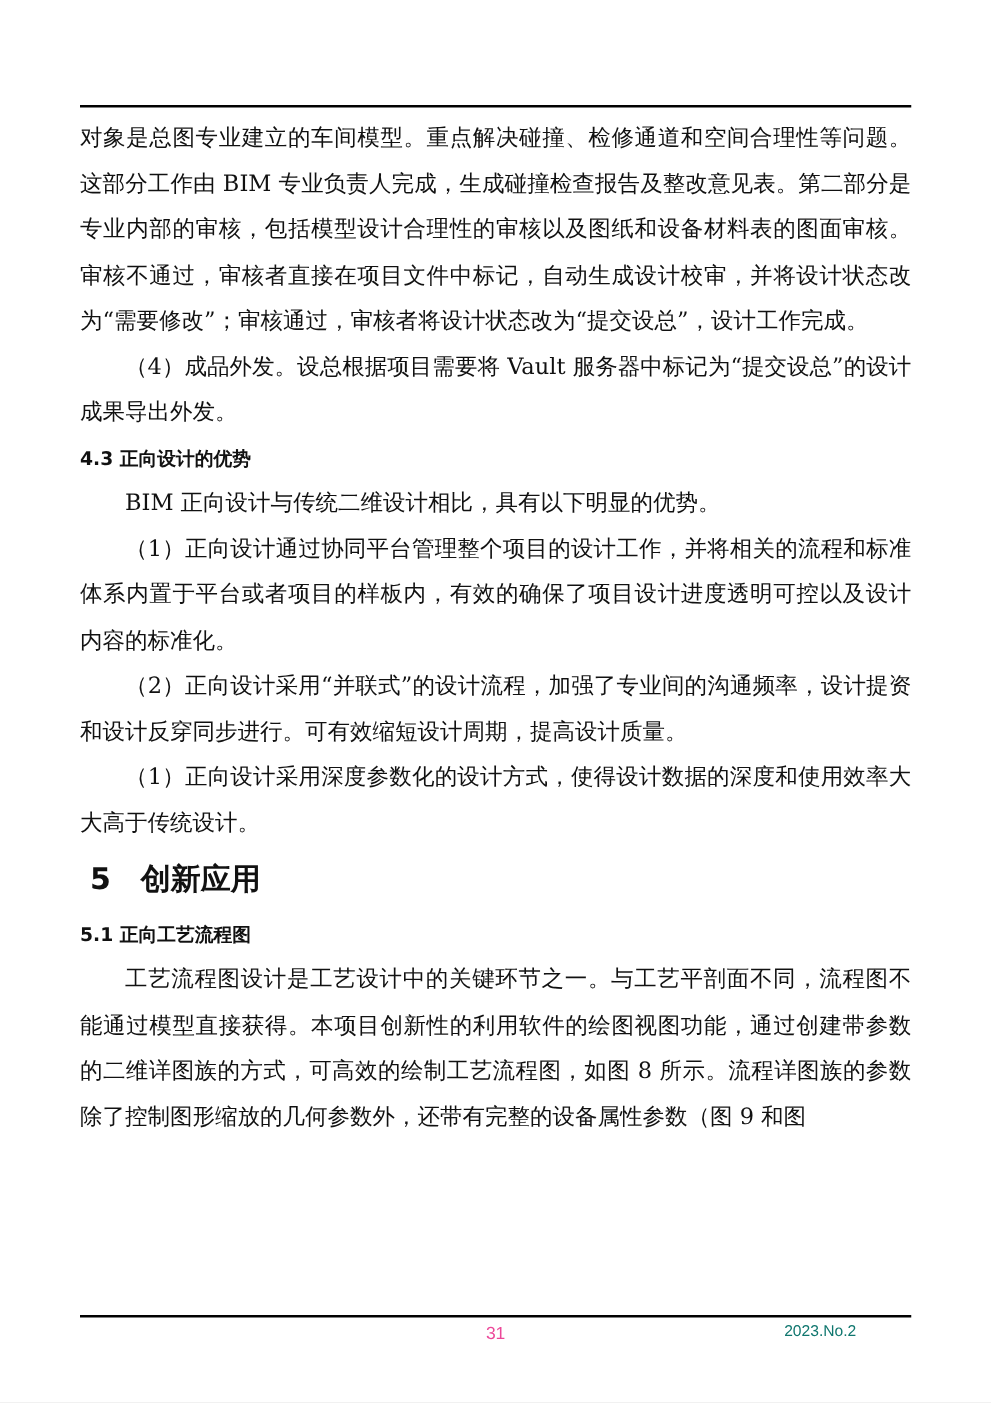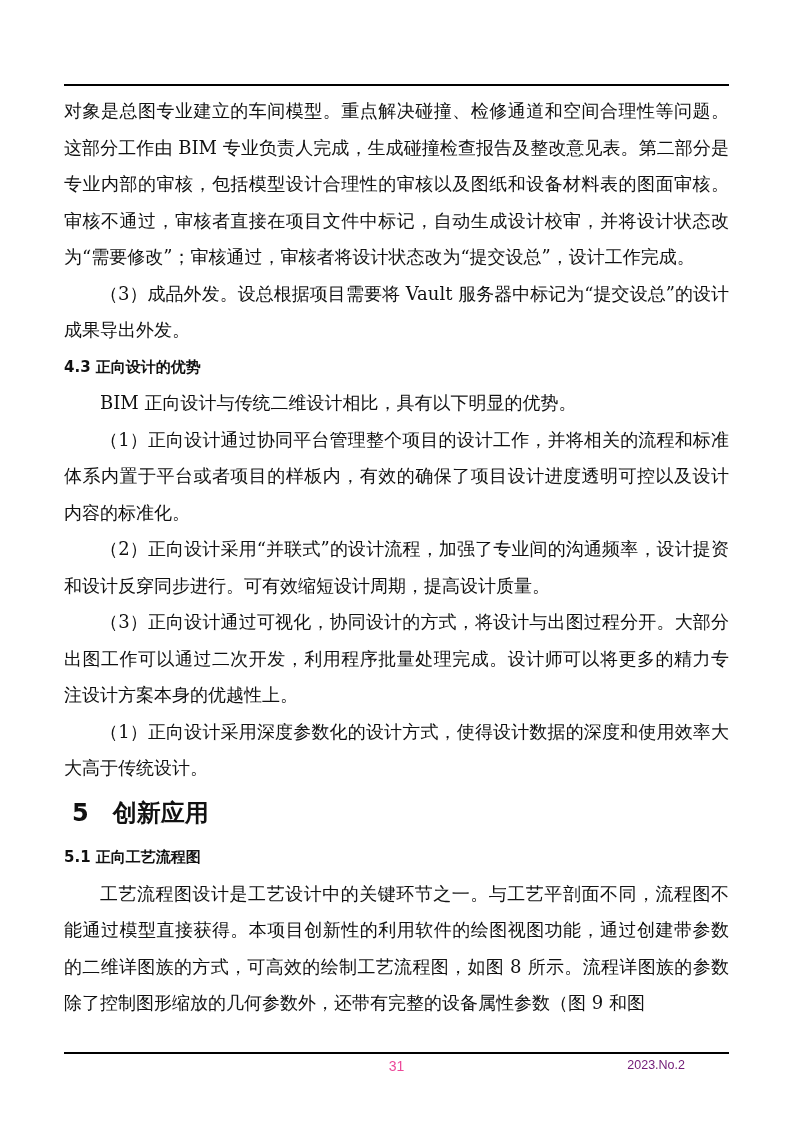--- a/index.html
+++ b/index.html
@@ -85,38 +85,37 @@
     font-family: "Liberation Sans", "DejaVu Sans", sans-serif;
     font-size: 14px;
     color: #ec4899;
   }
   .issue-number {
     position: absolute;
     top: 1058px;
     right: 108px;
     font-family: "Liberation Sans", "DejaVu Sans", sans-serif;
     font-size: 12.5px;
-    color: #701a75;
+    color: #0f766e;
   }
 </style>
 </head>
 <body>
 
 <div class="page">
 
   <div class="header-rule"></div>
 
   <div class="main">
     <p class="para">对象是总图专业建立的车间模型。重点解决碰撞、检修通道和空间合理性等问题。这部分工作由 BIM 专业负责人完成，生成碰撞检查报告及整改意见表。第二部分是专业内部的审核，包括模型设计合理性的审核以及图纸和设备材料表的图面审核。审核不通过，审核者直接在项目文件中标记，自动生成设计校审，并将设计状态改为“需要修改”；审核通过，审核者将设计状态改为“提交设总”，设计工作完成。</p>
-    <p class="para indent">（3）成品外发。设总根据项目需要将 Vault 服务器中标记为“提交设总”的设计成果导出外发。</p>
+    <p class="para indent">（4）成品外发。设总根据项目需要将 Vault 服务器中标记为“提交设总”的设计成果导出外发。</p>
     <h3 class="heading2">4.3 正向设计的优势</h3>
     <p class="para indent">BIM 正向设计与传统二维设计相比，具有以下明显的优势。</p>
     <p class="para indent">（1）正向设计通过协同平台管理整个项目的设计工作，并将相关的流程和标准体系内置于平台或者项目的样板内，有效的确保了项目设计进度透明可控以及设计内容的标准化。</p>
     <p class="para indent">（2）正向设计采用“并联式”的设计流程，加强了专业间的沟通频率，设计提资和设计反穿同步进行。可有效缩短设计周期，提高设计质量。</p>
-    <p class="para indent">（3）正向设计通过可视化，协同设计的方式，将设计与出图过程分开。大部分出图工作可以通过二次开发，利用程序批量处理完成。设计师可以将更多的精力专注设计方案本身的优越性上。</p>
     <p class="para indent">（1）正向设计采用深度参数化的设计方式，使得设计数据的深度和使用效率大大高于传统设计。</p>
     <h2 class="heading1">5　创新应用</h2>
     <h3 class="heading2">5.1 正向工艺流程图</h3>
     <p class="para indent">工艺流程图设计是工艺设计中的关键环节之一。与工艺平剖面不同，流程图不能通过模型直接获得。本项目创新性的利用软件的绘图视图功能，通过创建带参数的二维详图族的方式，可高效的绘制工艺流程图，如图 8 所示。流程详图族的参数除了控制图形缩放的几何参数外，还带有完整的设备属性参数（图 9 和图</p>
   </div>
 
   <div class="footer-rule"></div>
   <div class="page-number">31</div>
   <div class="issue-number">2023.No.2</div>
 

